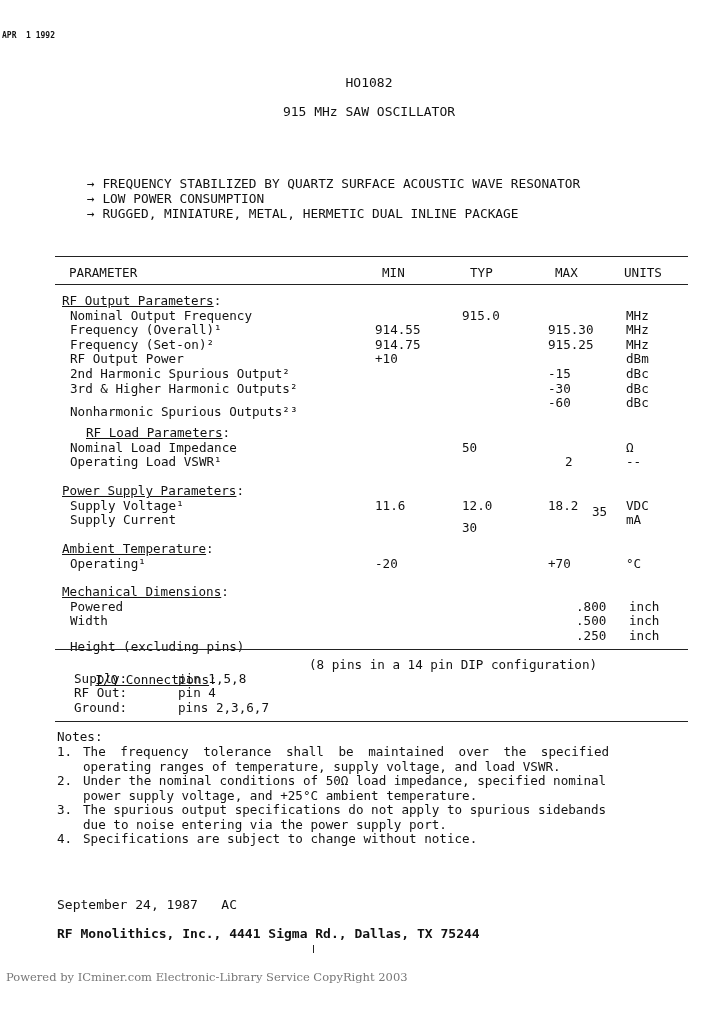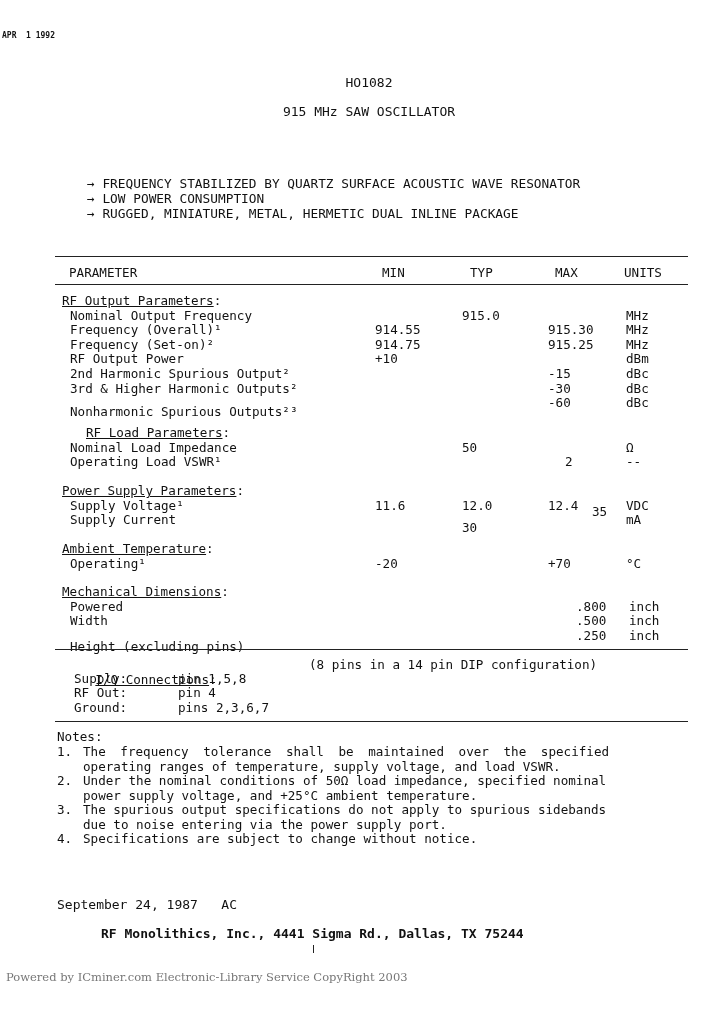--- a/index.html
+++ b/index.html
@@ -91,21 +91,21 @@
     <div class="abs row" style="left: 626px; top: 440.6px;">Ω</div>
     <div class="abs row" style="left: 70px; top: 455.2px;">Operating Load VSWR¹</div>
     <div class="abs row" style="left: 375px; top: 455.2px;"></div>
     <div class="abs row" style="left: 462px; top: 455.2px;"></div>
     <div class="abs row" style="left: 565px; top: 455.2px;">2</div>
     <div class="abs row" style="left: 626px; top: 455.2px;">--</div>
     <div class="abs row" style="left: 62px; top: 484px;"><span class="sect">Power Supply Parameters</span><span>:</span></div>
     <div class="abs row" style="left: 70px; top: 498.6px;">Supply Voltage¹</div>
     <div class="abs row" style="left: 375px; top: 498.6px;">11.6</div>
     <div class="abs row" style="left: 462px; top: 498.6px;">12.0</div>
-    <div class="abs row" style="left: 548px; top: 498.6px;">12.4</div>
+    <div class="abs row" style="left: 548px; top: 498.6px;">18.2</div>
     <div class="abs row" style="left: 626px; top: 498.6px;">VDC</div>
     <div class="abs row" style="left: 70px; top: 513.2px;">Supply Current</div>
     <div class="abs row" style="left: 375px; top: 513.2px;"></div>
     <div class="abs row" style="left: 462px; top: 513.2px; margin-top: 8px;">30</div>
     <div class="abs row" style="left: 548px; top: 505px; margin-left: 44px;">35</div>
     <div class="abs row" style="left: 626px; top: 513.2px;">mA</div>
     <div class="abs row" style="left: 62px; top: 542px;"><span class="sect">Ambient Temperature</span><span>:</span></div>
     <div class="abs row" style="left: 70px; top: 556.6px;">Operating¹</div>
     <div class="abs row" style="left: 375px; top: 556.6px;">-20</div>
     <div class="abs row" style="left: 462px; top: 556.6px;"></div>
@@ -153,15 +153,15 @@
   <div class="abs notes" style="left:83px; top:774px;">Under the nominal conditions of 50Ω load impedance, specified nominal</div>
   <div class="abs notes" style="left:83px; top:789px;">power supply voltage, and +25°C ambient temperature.</div>
   <div class="abs notes" style="top:803px;">3.</div>
   <div class="abs notes" style="left:83px; top:803px;">The spurious output specifications do not apply to spurious sidebands</div>
   <div class="abs notes" style="left:83px; top:818px;">due to noise entering via the power supply port.</div>
   <div class="abs notes" style="top:832px;">4.</div>
   <div class="abs notes" style="left:83px; top:832px;">Specifications are subject to change without notice.</div>
 </div>
 
 <div class="abs foot" style="top:897px;">September 24, 1987   AC</div>
-<div class="abs foot bold" style="top:926px;margin-left:44px;">RF Monolithics, Inc., 4441 Sigma Rd., Dallas, TX 75244</div>
+<div class="abs foot bold" style="top:926px;">RF Monolithics, Inc., 4441 Sigma Rd., Dallas, TX 75244</div>
 <div class="tick"></div>
 <div class="abs powered">Powered by ICminer.com Electronic-Library Service CopyRight 2003</div>
 
 </body></html>

